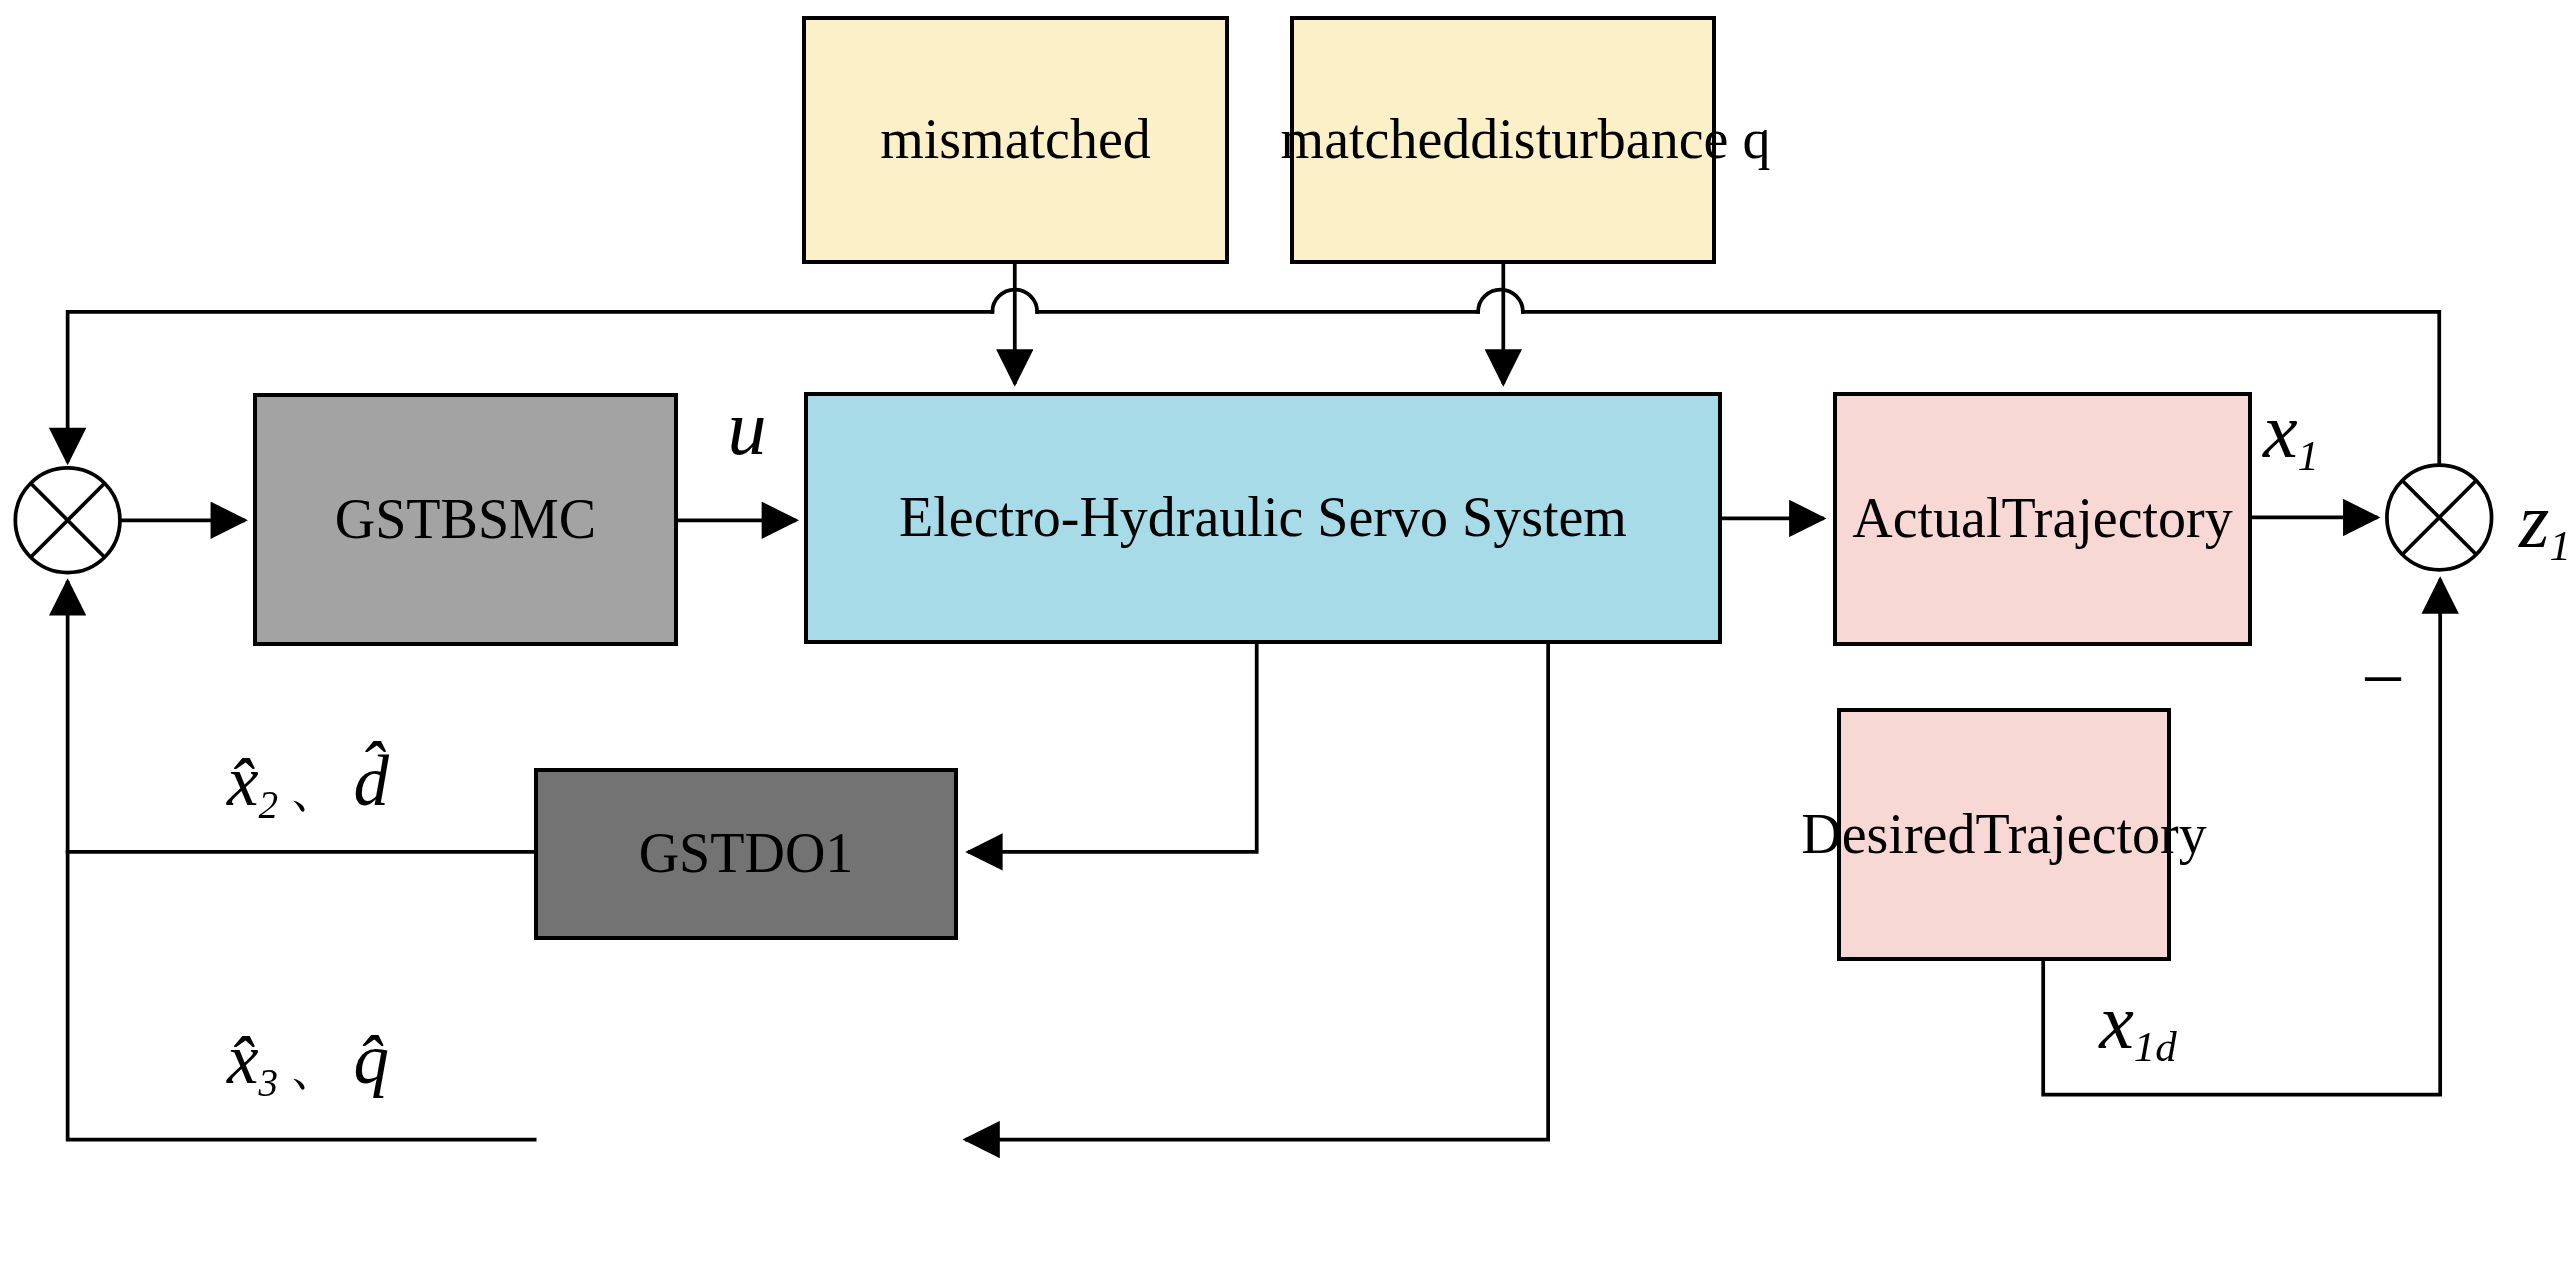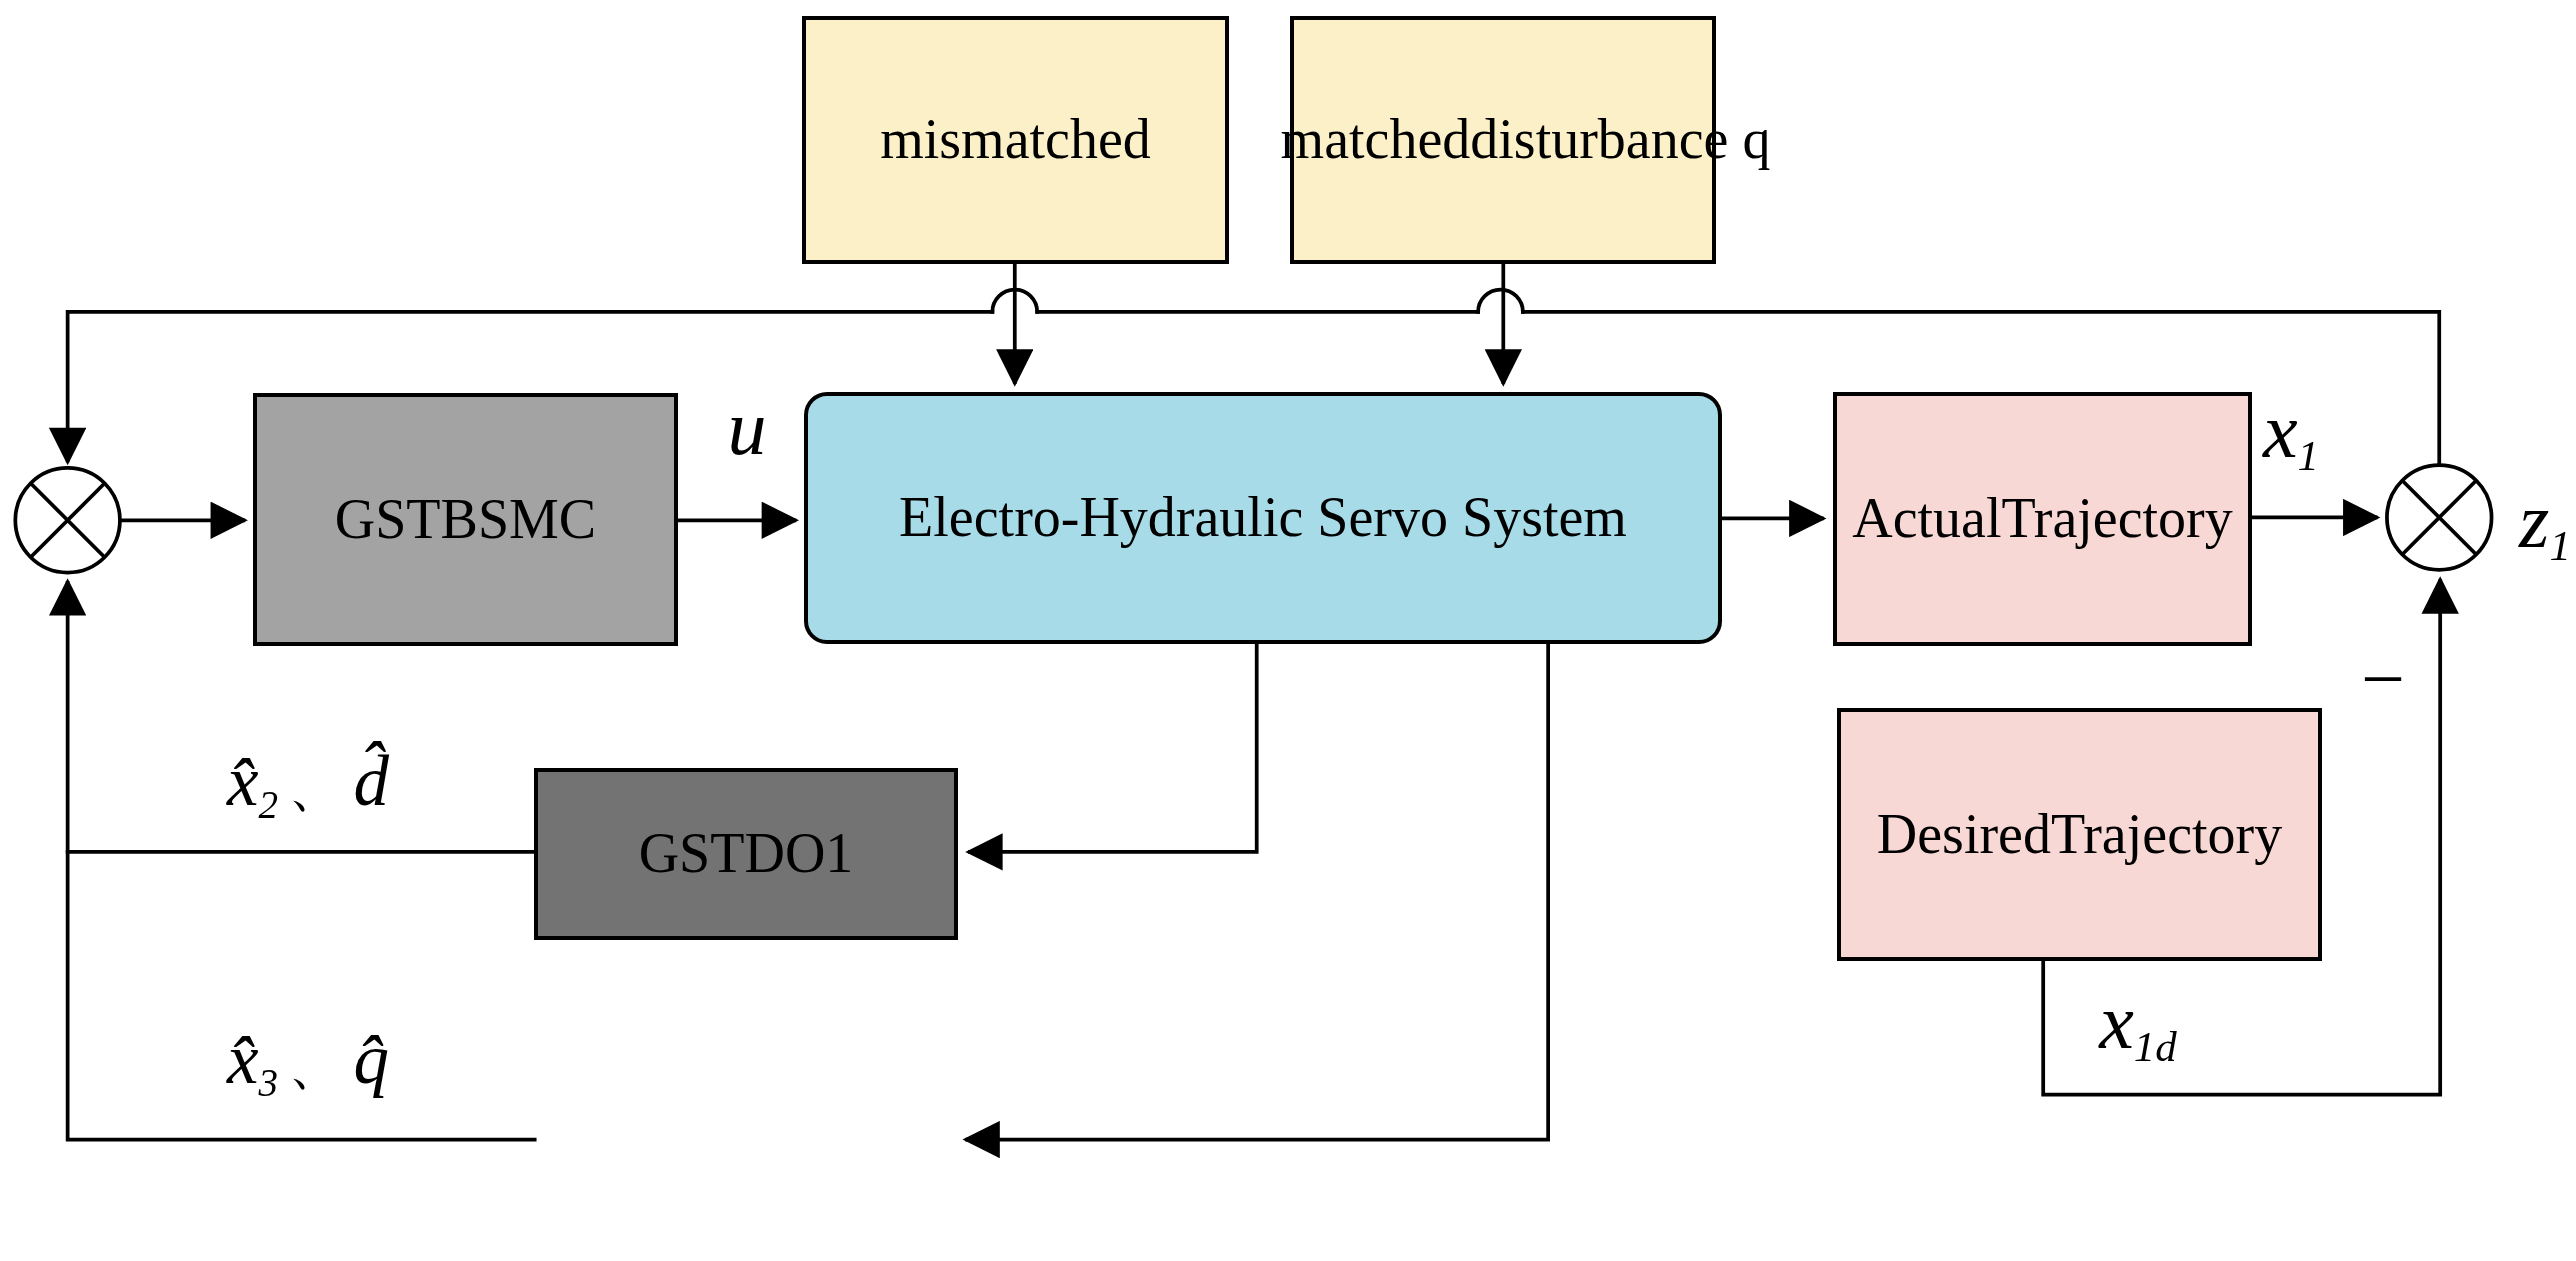--- a/index.html
+++ b/index.html
@@ -52,21 +52,21 @@
     font-size: 56px;
     line-height: 1.32;
     white-space: nowrap;
   }
   .box span { display: block; }
   .box-mismatched { left: 802px;  top: 16px;   width: 427px; height: 248px; }
   .box-matched    { left: 1290px; top: 16px;   width: 426px; height: 248px; }
   .box-gstbsmc    { left: 253px;  top: 393px;  width: 425px; height: 253px; }
   .box-servo      { left: 804px;  top: 392px;  width: 918px; height: 252px; }
   .box-actual     { left: 1833px; top: 392px;  width: 419px; height: 254px; }
-  .box-desired    { left: 1837px; top: 708px;  width: 485px; height: 253px; }
+  .box-desired    { left: 1837px; top: 708px;  width: 334px; height: 253px; }
   .box-gstdo1     { left: 534px;  top: 768px;  width: 424px; height: 172px; }
   .box-gstdo2     { left: 534px;  top: 1054px; width: 421px; height: 172px; }
   .mlabel {
     position: absolute;
     z-index: 3;
     transform: translate(-50%, -50%);
     font-size: 78px;
     white-space: nowrap;
     line-height: 1;
   }
@@ -143,21 +143,21 @@
 
   <div class="box box-matched" style="background-color: rgb(251, 240, 200); padding-left: 45px;">
     <span>matched</span>
     <span>disturbance q</span>
   </div>
 
   <div class="box box-gstbsmc" style="background-color: #a3a3a3;">
     <span>GSTBSMC</span>
   </div>
 
-  <div class="box box-servo" style="background-color: rgb(166, 219, 231); border-radius: 23px;">
+  <div class="box box-servo" style="background-color: rgb(166, 219, 231);">
     <span>Electro-Hydraulic Servo System</span>
   </div>
 
   <div class="box box-actual" style="background-color: rgb(248, 216, 213);">
     <span>Actual</span>
     <span>Trajectory</span>
   </div>
 
   <div class="box box-desired" style="background-color: rgb(248, 216, 213);">
     <span>Desired</span>

